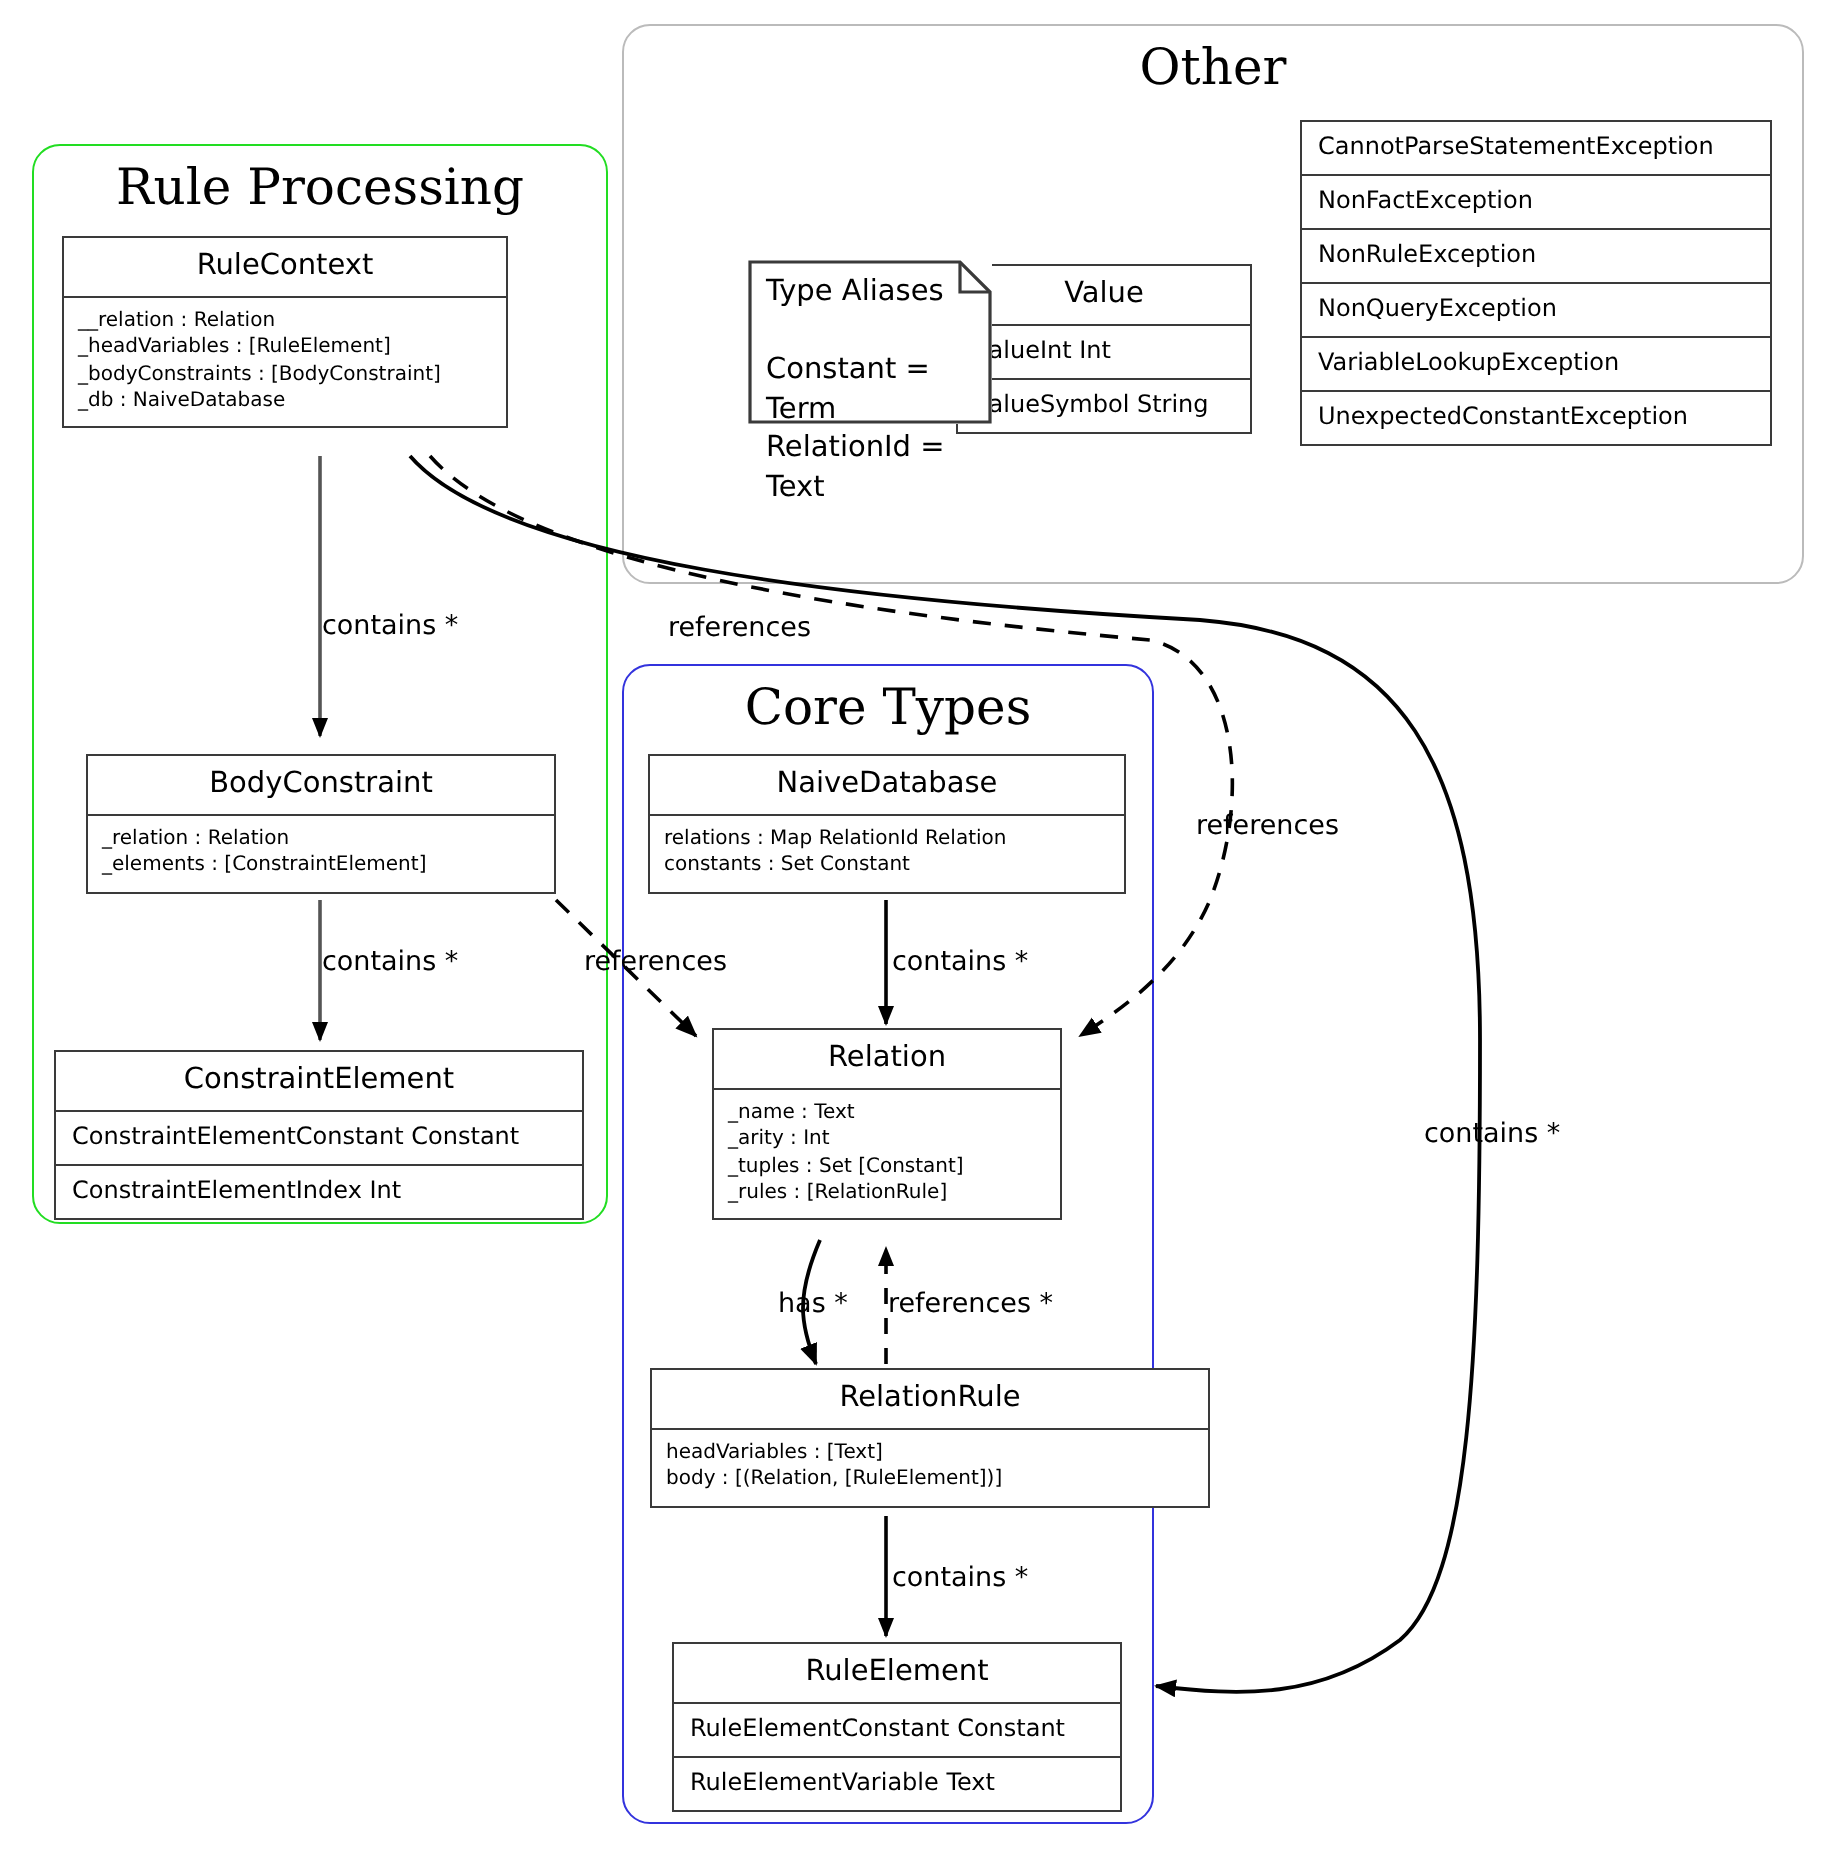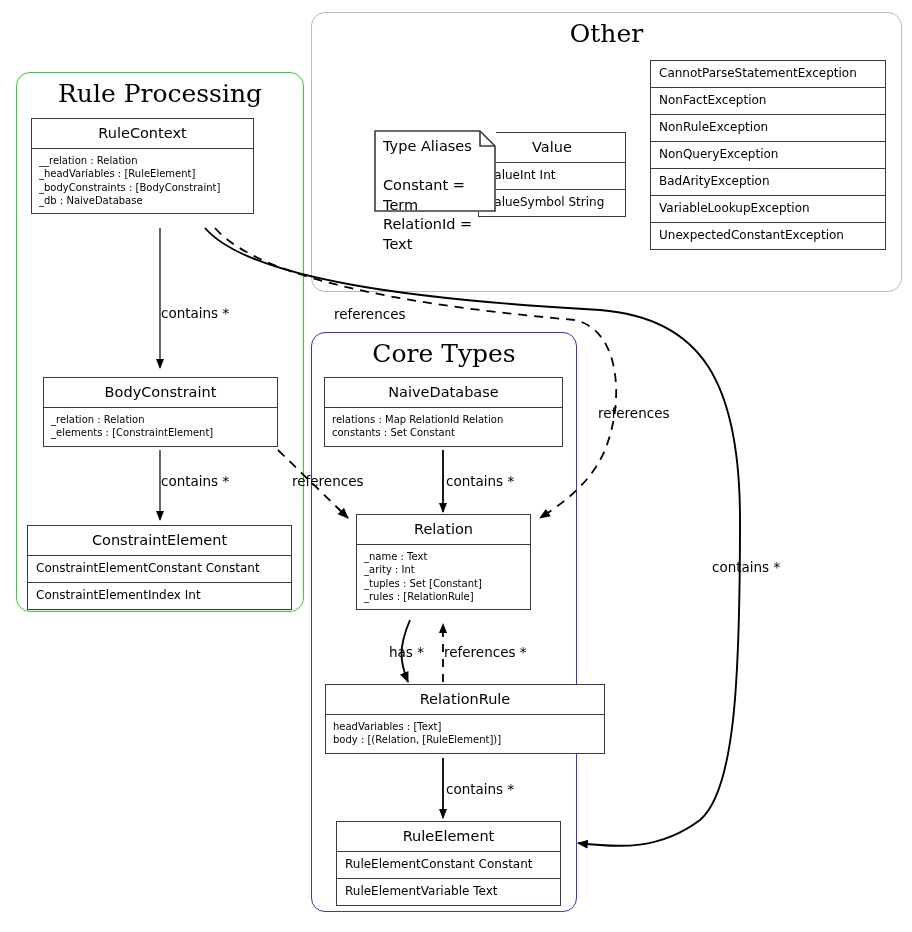--- a/index.html
+++ b/index.html
@@ -210,21 +210,20 @@
     <div class="cls-name">Value</div>
     <div class="cls-row">ValueInt Int</div>
     <div class="cls-row last">ValueSymbol String</div>
   </div>
 
   <div class="cls" style="left:650px; top:60px; width:236px;">
     <div class="cls-row">CannotParseStatementException</div>
     <div class="cls-row">NonFactException</div>
     <div class="cls-row">NonRuleException</div>
     <div class="cls-row">NonQueryException</div>
-    <div class="cls-row">BadArityException</div>
     <div class="cls-row">VariableLookupException</div>
     <div class="cls-row last">UnexpectedConstantException</div>
   </div>
 
   <div class="note" style="left:326px; top:130px; width:122px; height:82px;margin-left:48px;">
     <svg width="122" height="82" viewBox="0 0 122 82" style="position:absolute; left:0; top:0;">
       <path d="M1,1 L106,1 L121,16 L121,81 L1,81 Z" fill="#ffffff" stroke="#3a3a3a" stroke-width="1.6"></path>
       <path d="M106,1 L106,16 L121,16" fill="none" stroke="#3a3a3a" stroke-width="1.6"></path>
     </svg>
     <div class="note-body">Type Aliases

